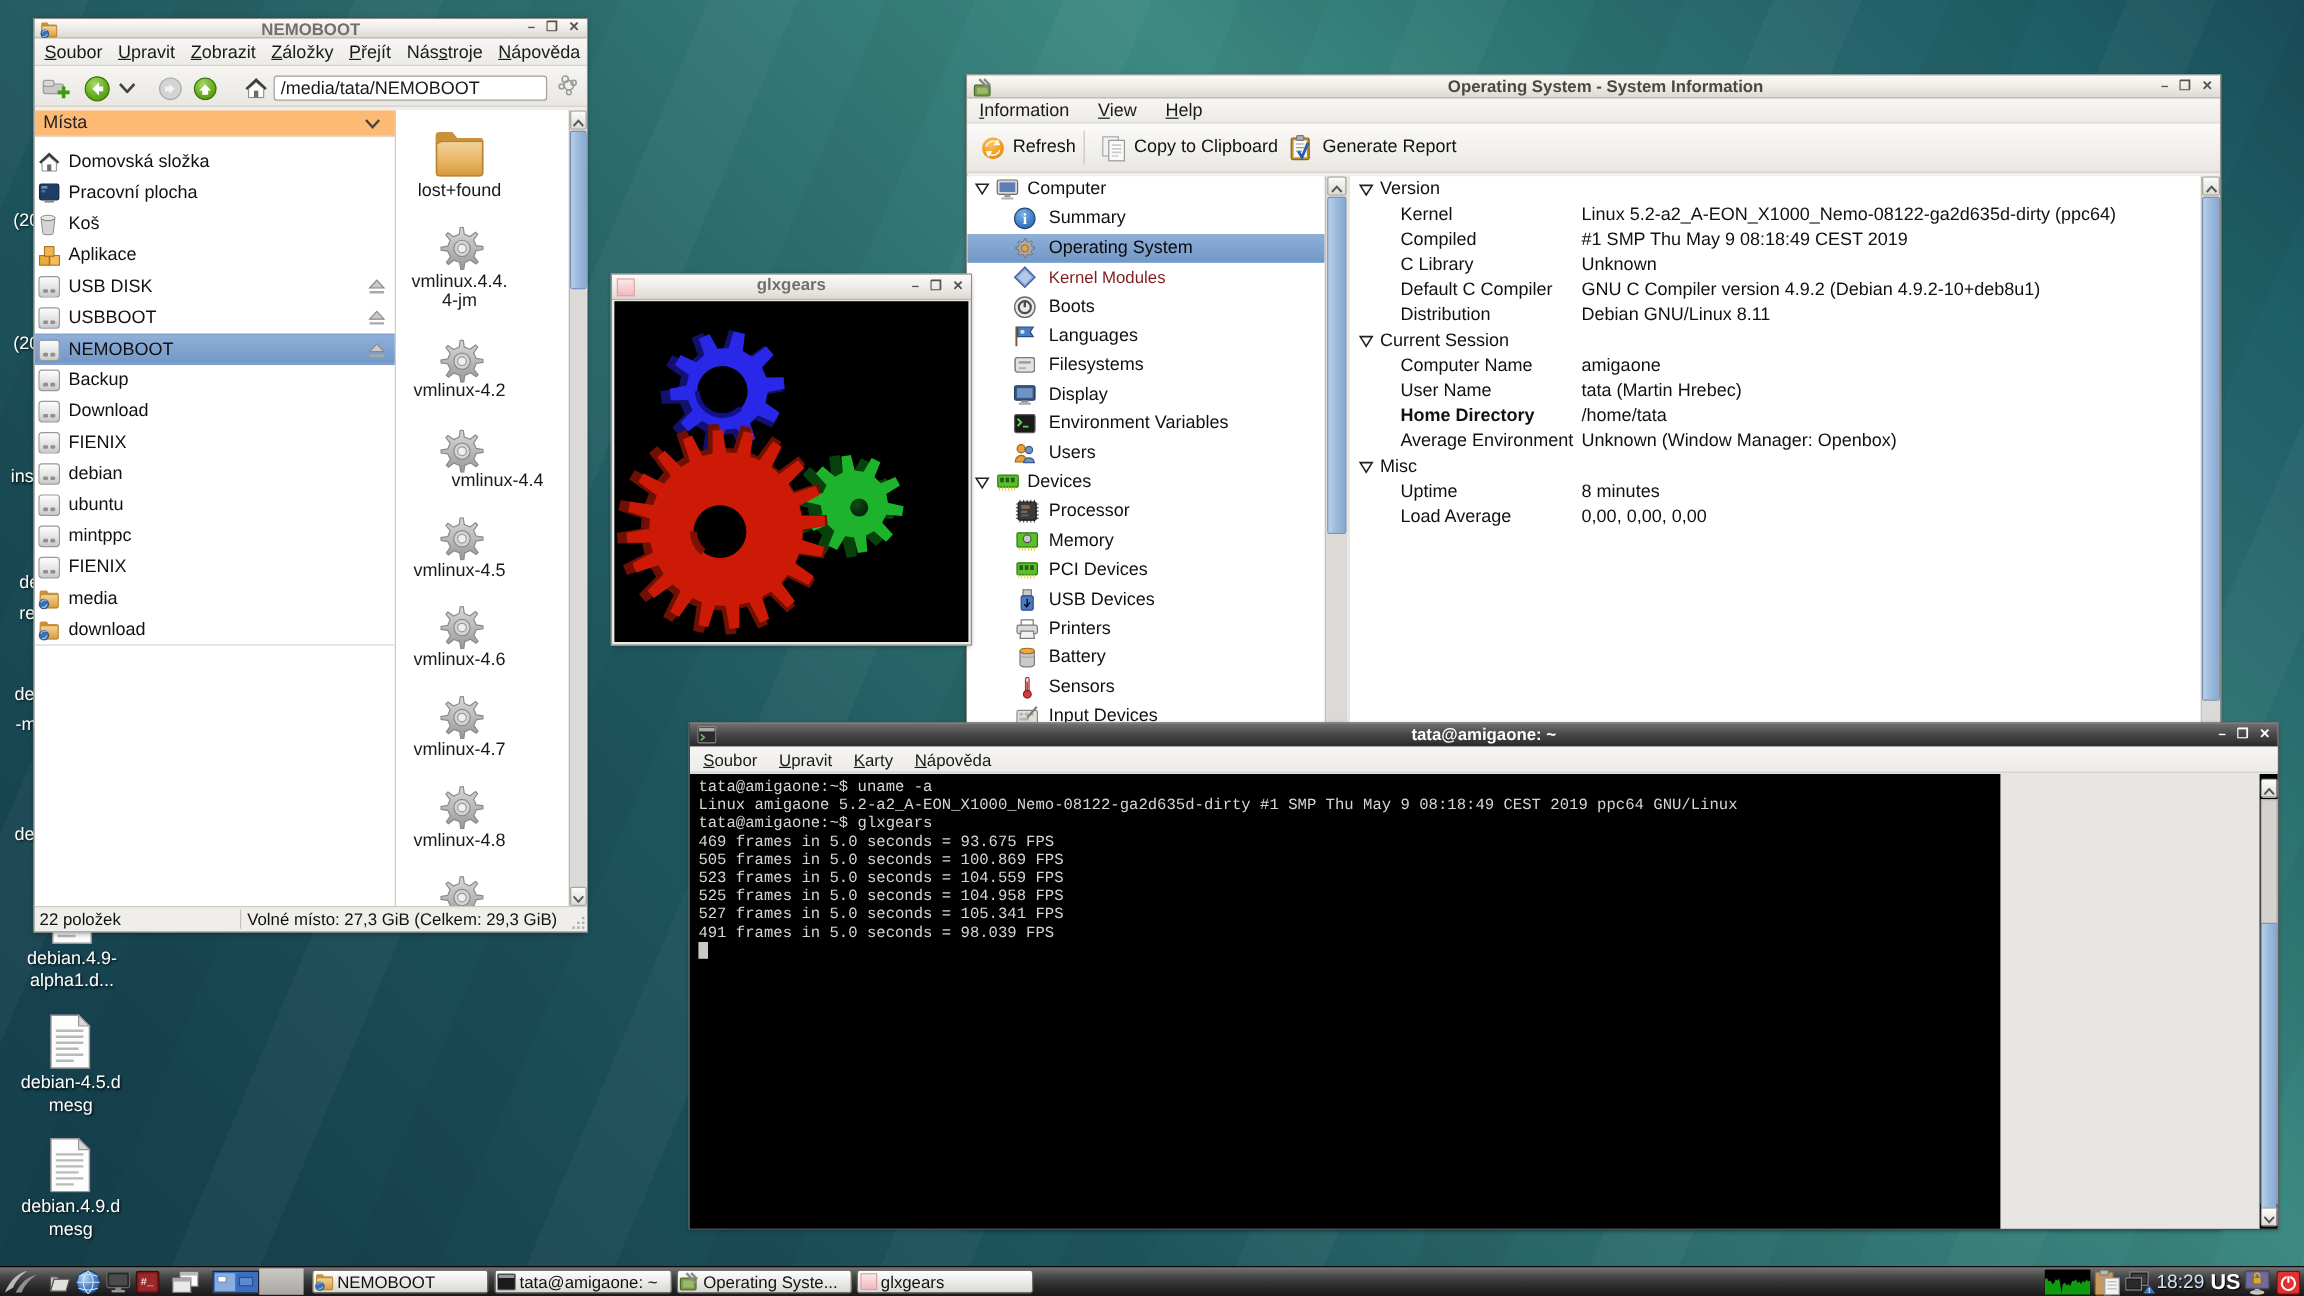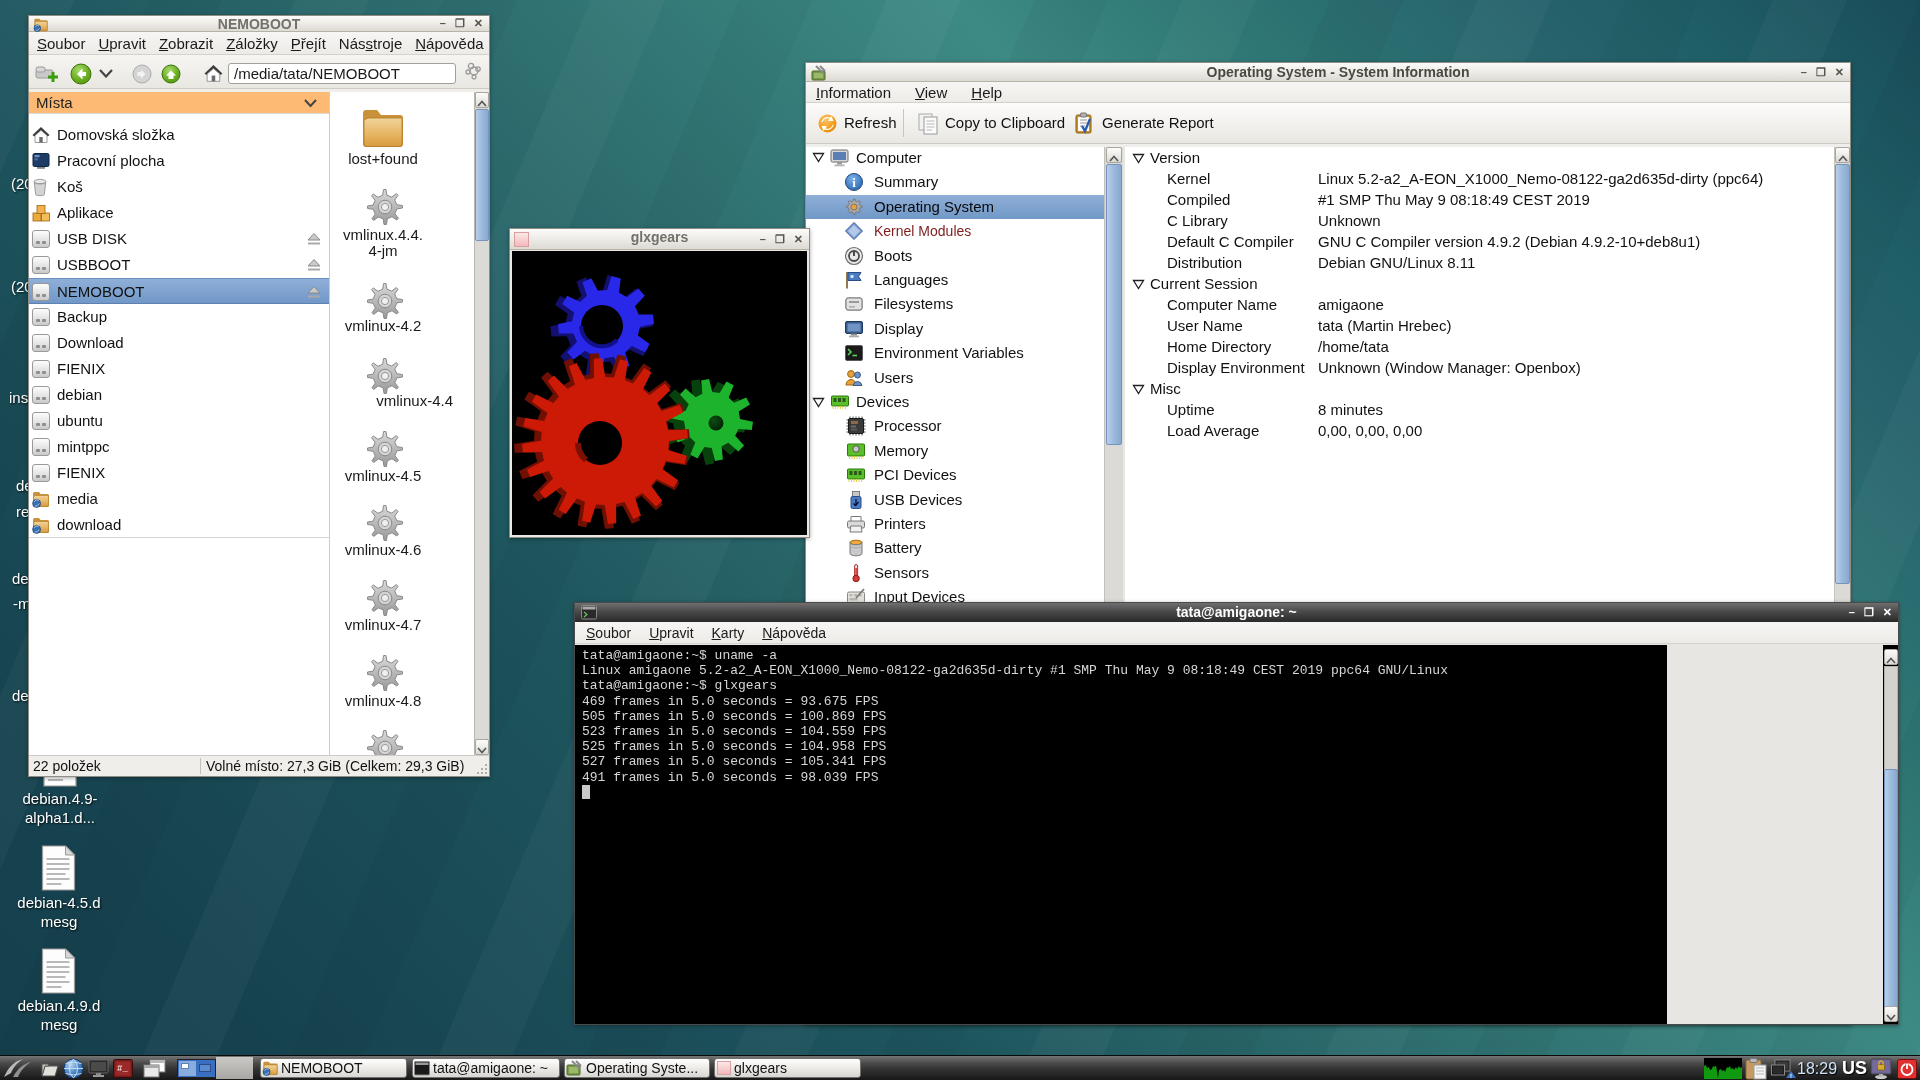--- a/index.html
+++ b/index.html
@@ -715,25 +715,25 @@
         </div>
       <div class="abs" style="left:0;top:147px;width:100%;height:21px;font-size:15px;color:#111;line-height:21px;">
           <span class="abs" style="left:42px;">Computer Name</span>
           <span class="abs" style="left:193px;white-space:nowrap;">amigaone</span>
         </div>
       <div class="abs" style="left:0;top:168px;width:100%;height:21px;font-size:15px;color:#111;line-height:21px;">
           <span class="abs" style="left:42px;">User Name</span>
           <span class="abs" style="left:193px;white-space:nowrap;">tata (Martin Hrebec)</span>
         </div>
       <div class="abs" style="left:0;top:189px;width:100%;height:21px;font-size:15px;color:#111;line-height:21px;">
-          <span class="abs" style="left:42px;">Home Directory</span>
+          <span class="abs" style="left:42px;font-weight:bold;">Home Directory</span>
           <span class="abs" style="left:193px;white-space:nowrap;">/home/tata</span>
         </div>
       <div class="abs" style="left:0;top:210px;width:100%;height:21px;font-size:15px;color:#111;line-height:21px;">
-          <span class="abs" style="left:42px;">Display Environment</span>
+          <span class="abs" style="left:42px;">Average Environment</span>
           <span class="abs" style="left:193px;white-space:nowrap;">Unknown (Window Manager: Openbox)</span>
         </div>
       <div class="abs" style="left:0;top:231px;width:100%;height:21px;">
           <svg class="abs" style="left:7px;top:6px;" width="13" height="11">
             <path d="M1.5,1.5 L11.5,1.5 L6.5,9.5 Z" fill="#fff" stroke="#222" stroke-width="1.3"></path>
           </svg>
           <span class="abs" style="left:25px;top:0;line-height:21px;font-size:15px;color:#111;">Misc</span>
         </div>
       <div class="abs" style="left:0;top:252px;width:100%;height:21px;font-size:15px;color:#111;line-height:21px;">
           <span class="abs" style="left:42px;">Uptime</span>

